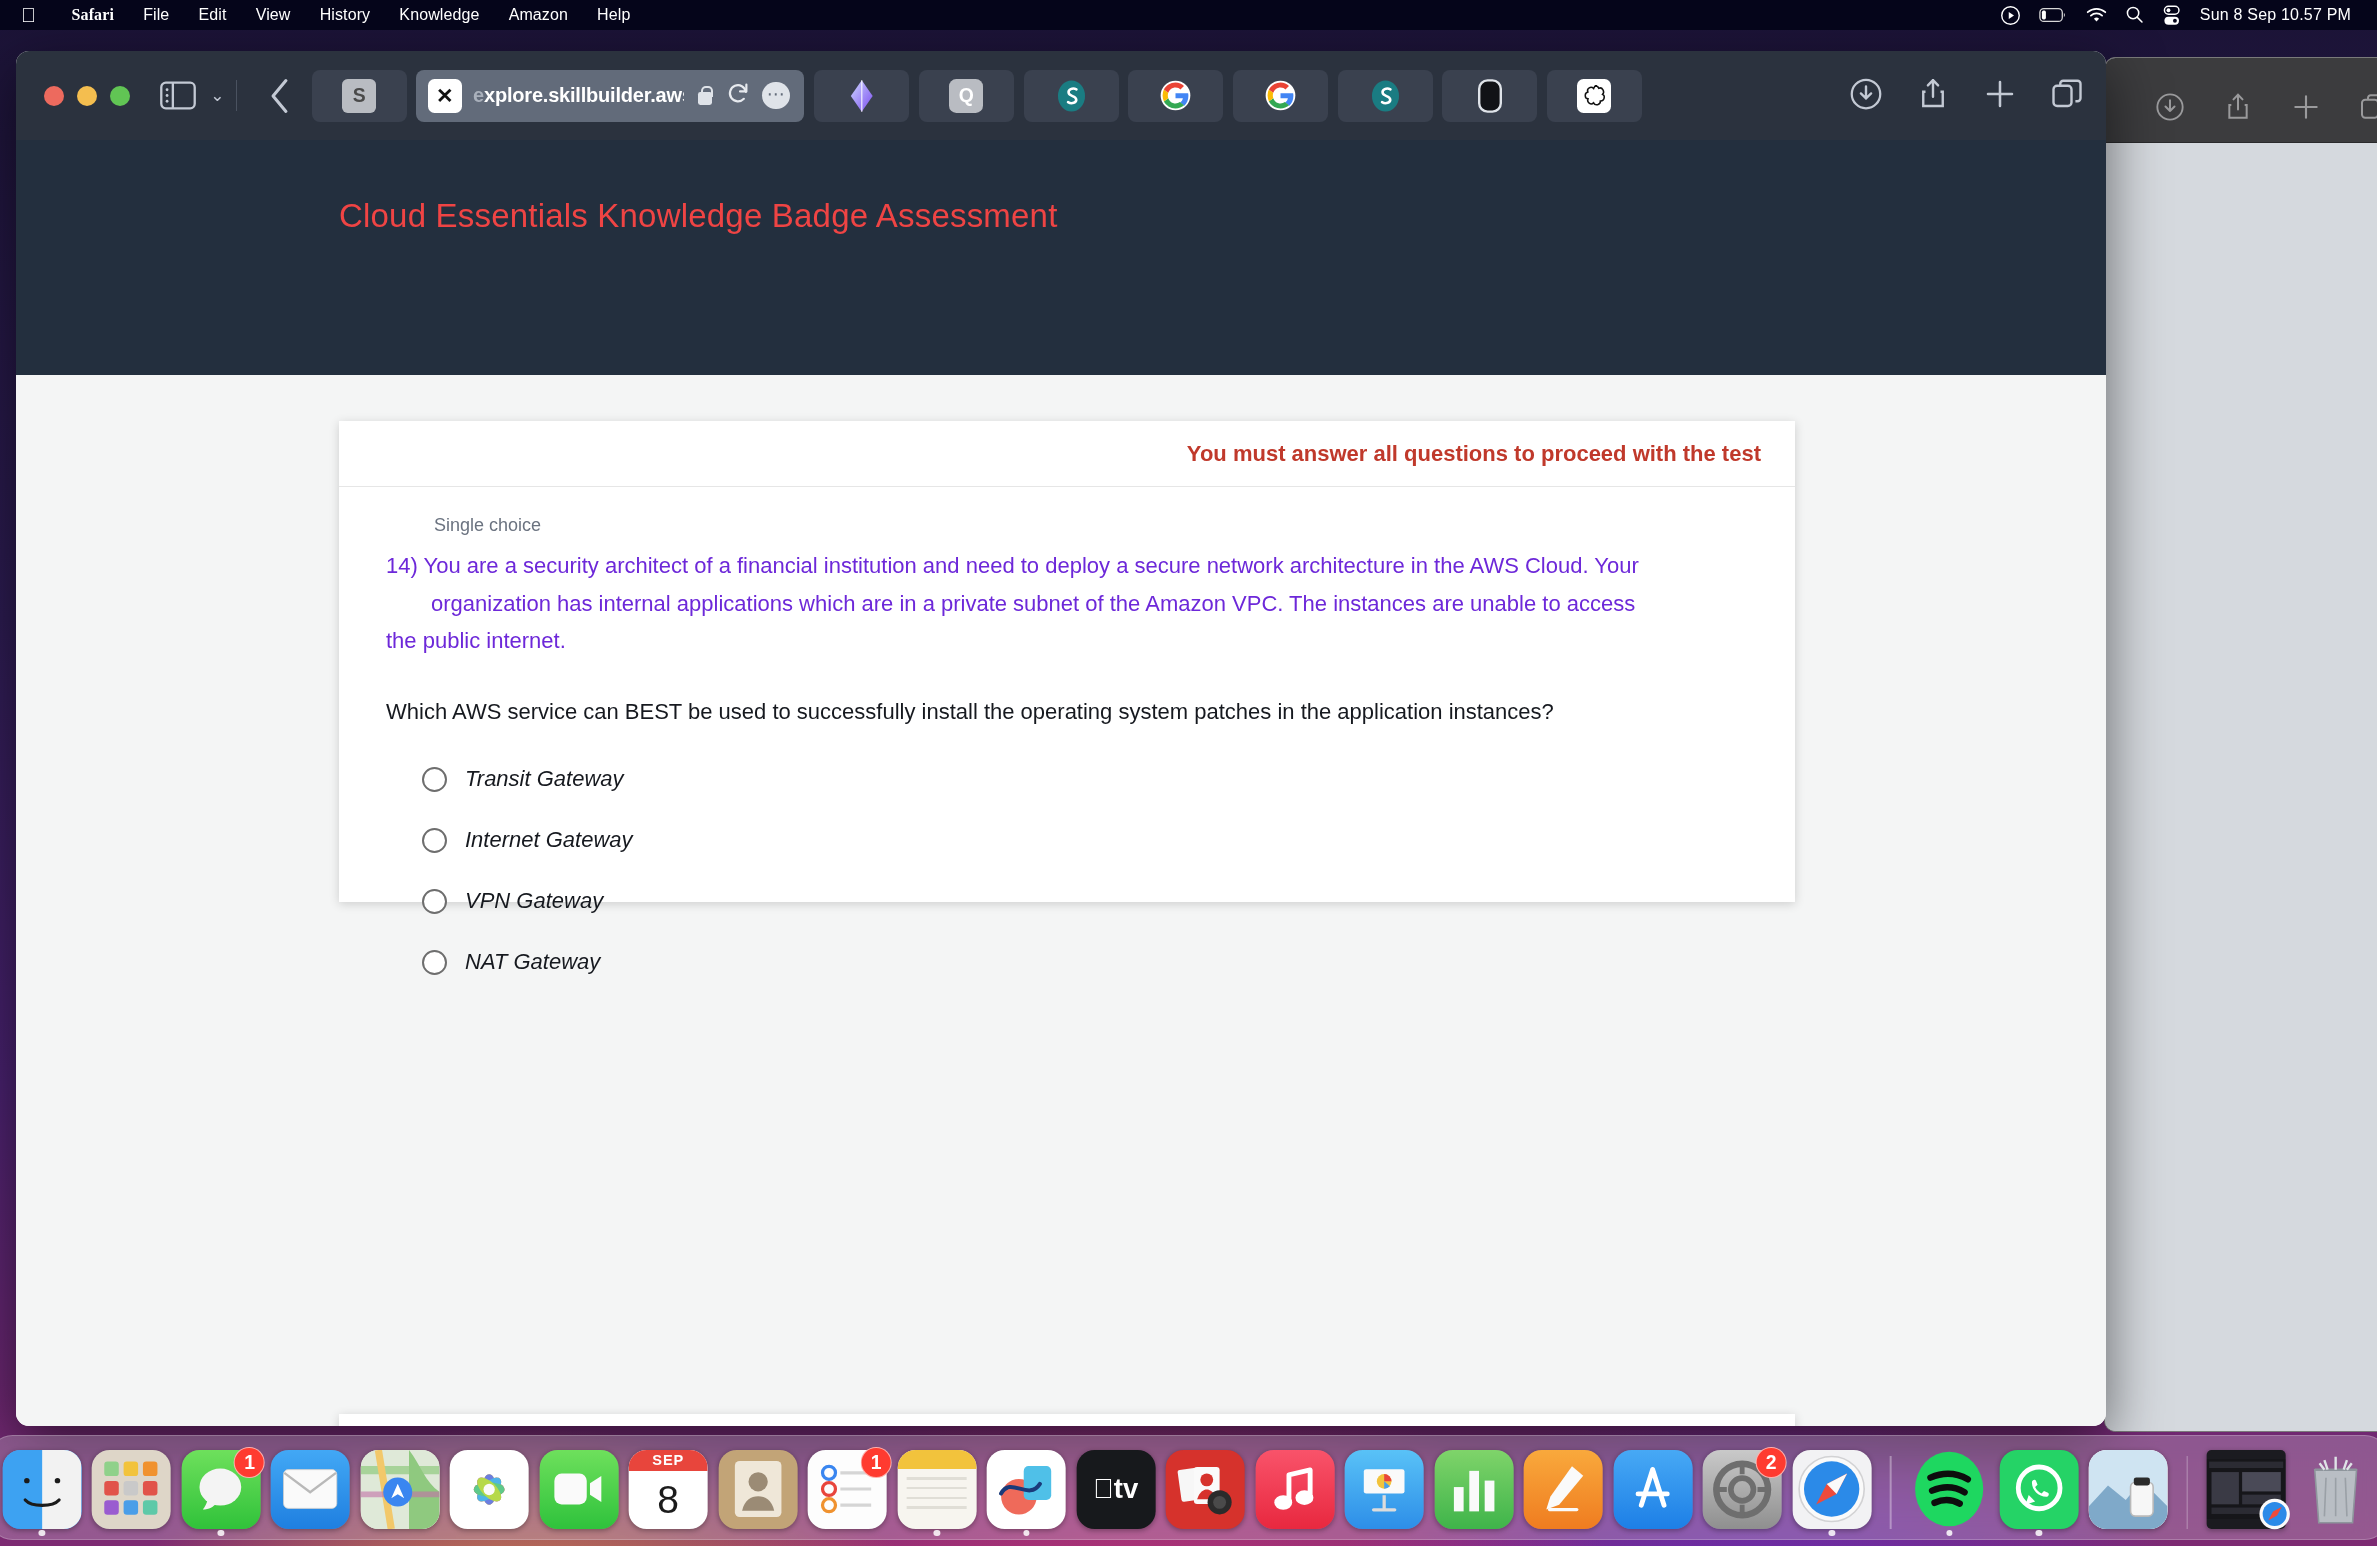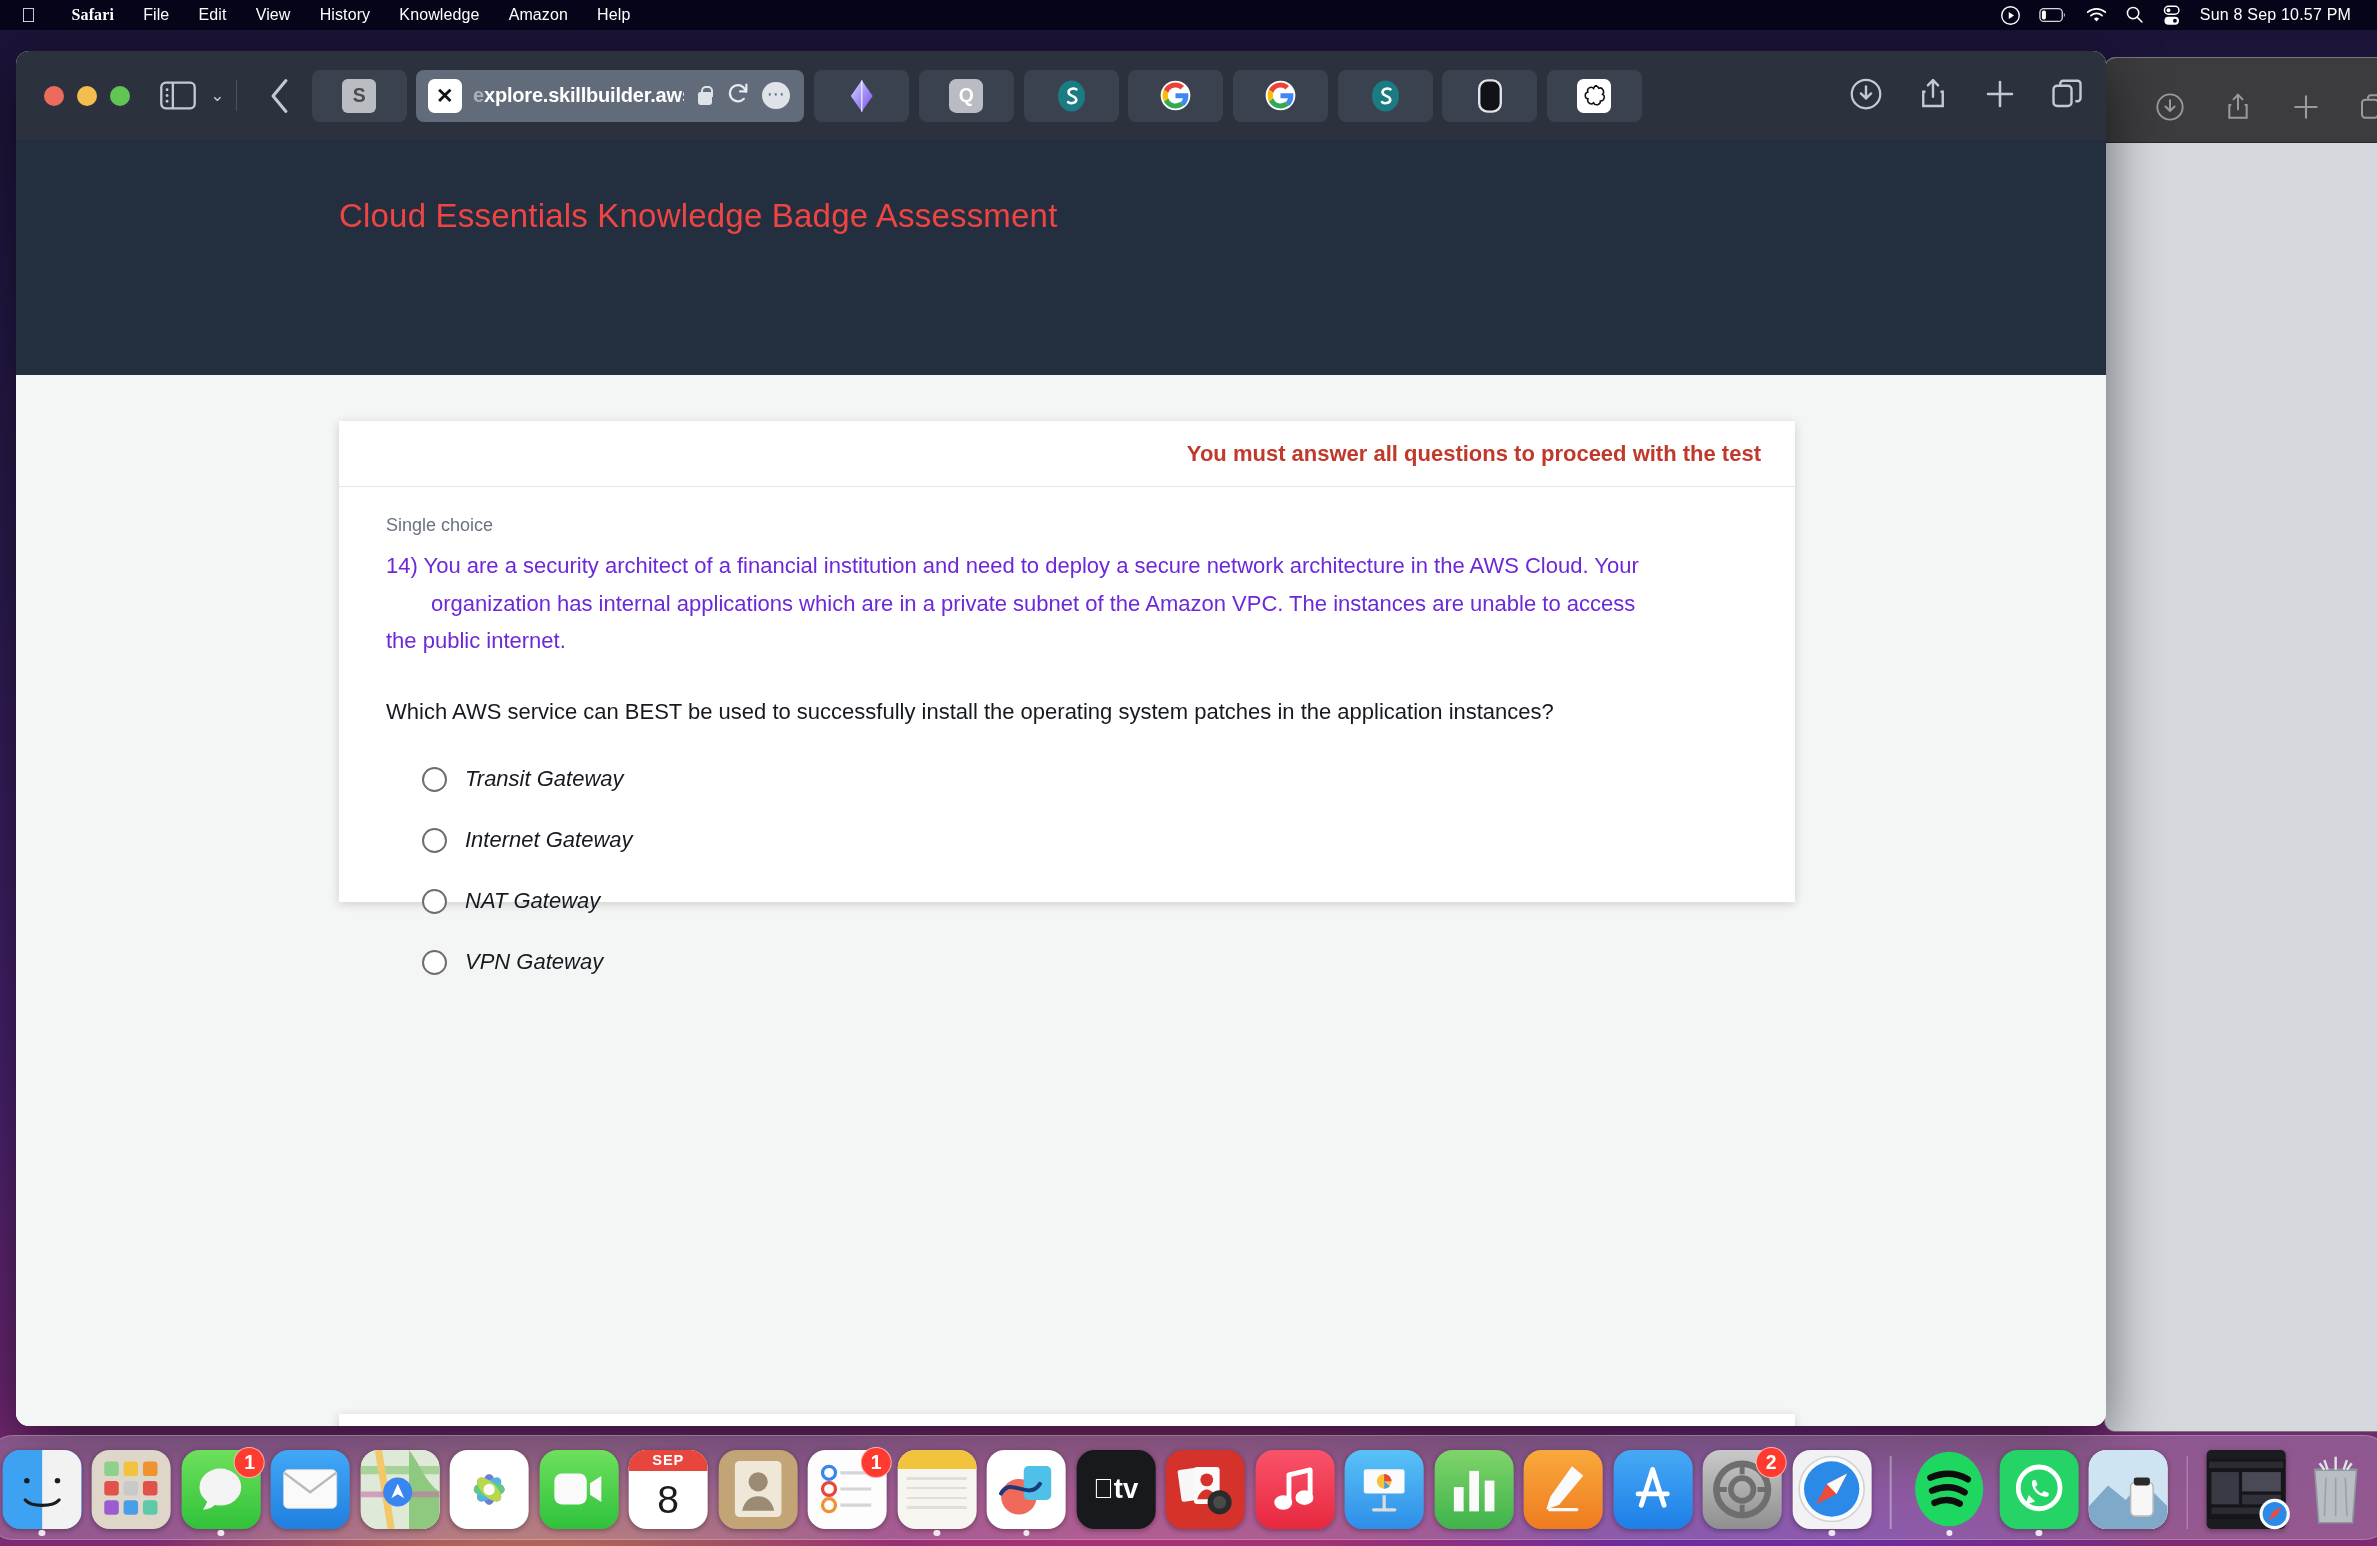--- a/index.html
+++ b/index.html
@@ -161,21 +161,21 @@
   }
   .question-card { top: 281px; height: 481px; }
   .card-head {
     height: 66px; border-bottom: 0.8px solid #e6e6e6;
     display: flex; align-items: center; justify-content: flex-end;
     padding-right: 34px;
   }
   .warn { color: #c0392b; font-size: 22px; font-weight: 600; }
 
   .card-body { padding: 27.5px 45px 0 47px; }
-  .kind { color: #6b7380; font-size: 18px; margin-bottom: 11.3px; }
+  .kind { color: #6b7380; font-size: 18px; margin-bottom: 11.3px; margin-left: 48px; }
   .qtext { color: #6d28d9; font-size: 22px; line-height: 1.72; }
   .qtext .l2 { padding-left: 45px; display: block; }
   .qsub { color: #16191f; font-size: 22px; margin-top: 34px; line-height: 1.6; }
 
   .options { margin-top: 19.4px; }
   .opt {
     display: flex; align-items: center; gap: 18px;
     height: 61px; padding-left: 36px; font-style: italic;
   }
   .radio {
@@ -484,25 +484,25 @@
           <label class="opt">
             <span class="radio"></span>
             <span class="opt-label">Transit Gateway</span>
           </label>
           <label class="opt">
             <span class="radio"></span>
             <span class="opt-label">Internet Gateway</span>
           </label>
           <label class="opt">
             <span class="radio"></span>
-            <span class="opt-label">NAT Gateway</span>
+            <span class="opt-label">VPN Gateway</span>
           </label>
           <label class="opt">
             <span class="radio"></span>
-            <span class="opt-label">VPN Gateway</span>
+            <span class="opt-label">NAT Gateway</span>
           </label>
         </div>
       </div>
     </div>
 
     <div class="card footer-card">
       <div class="footer-inner">
         
         
       </div>

